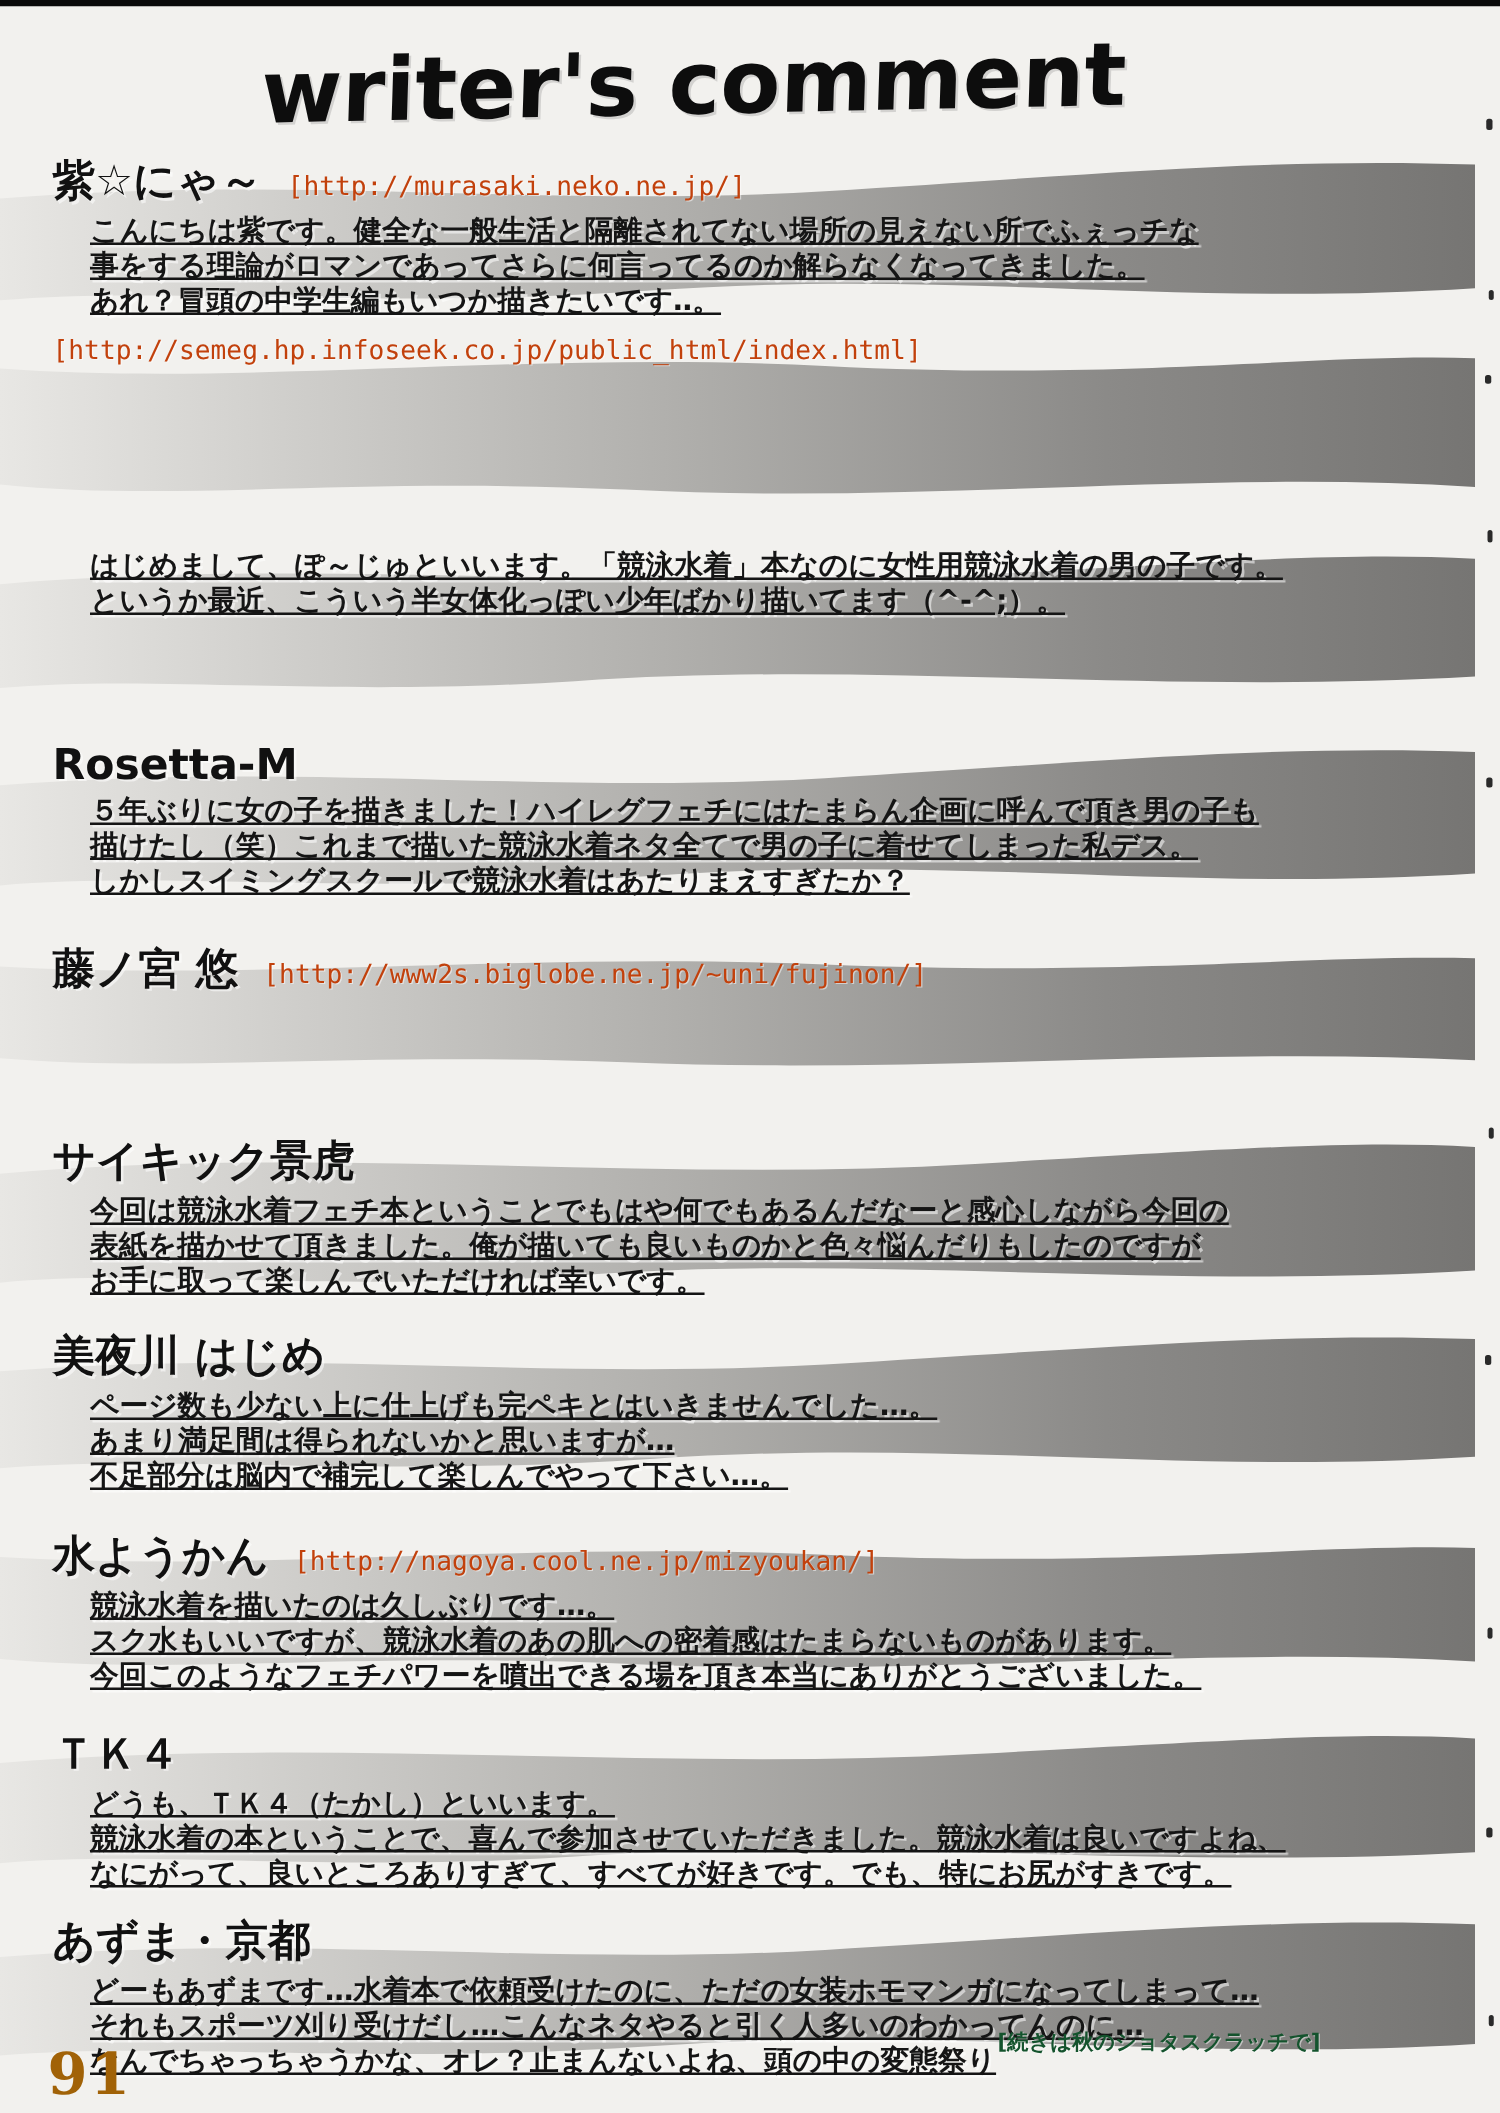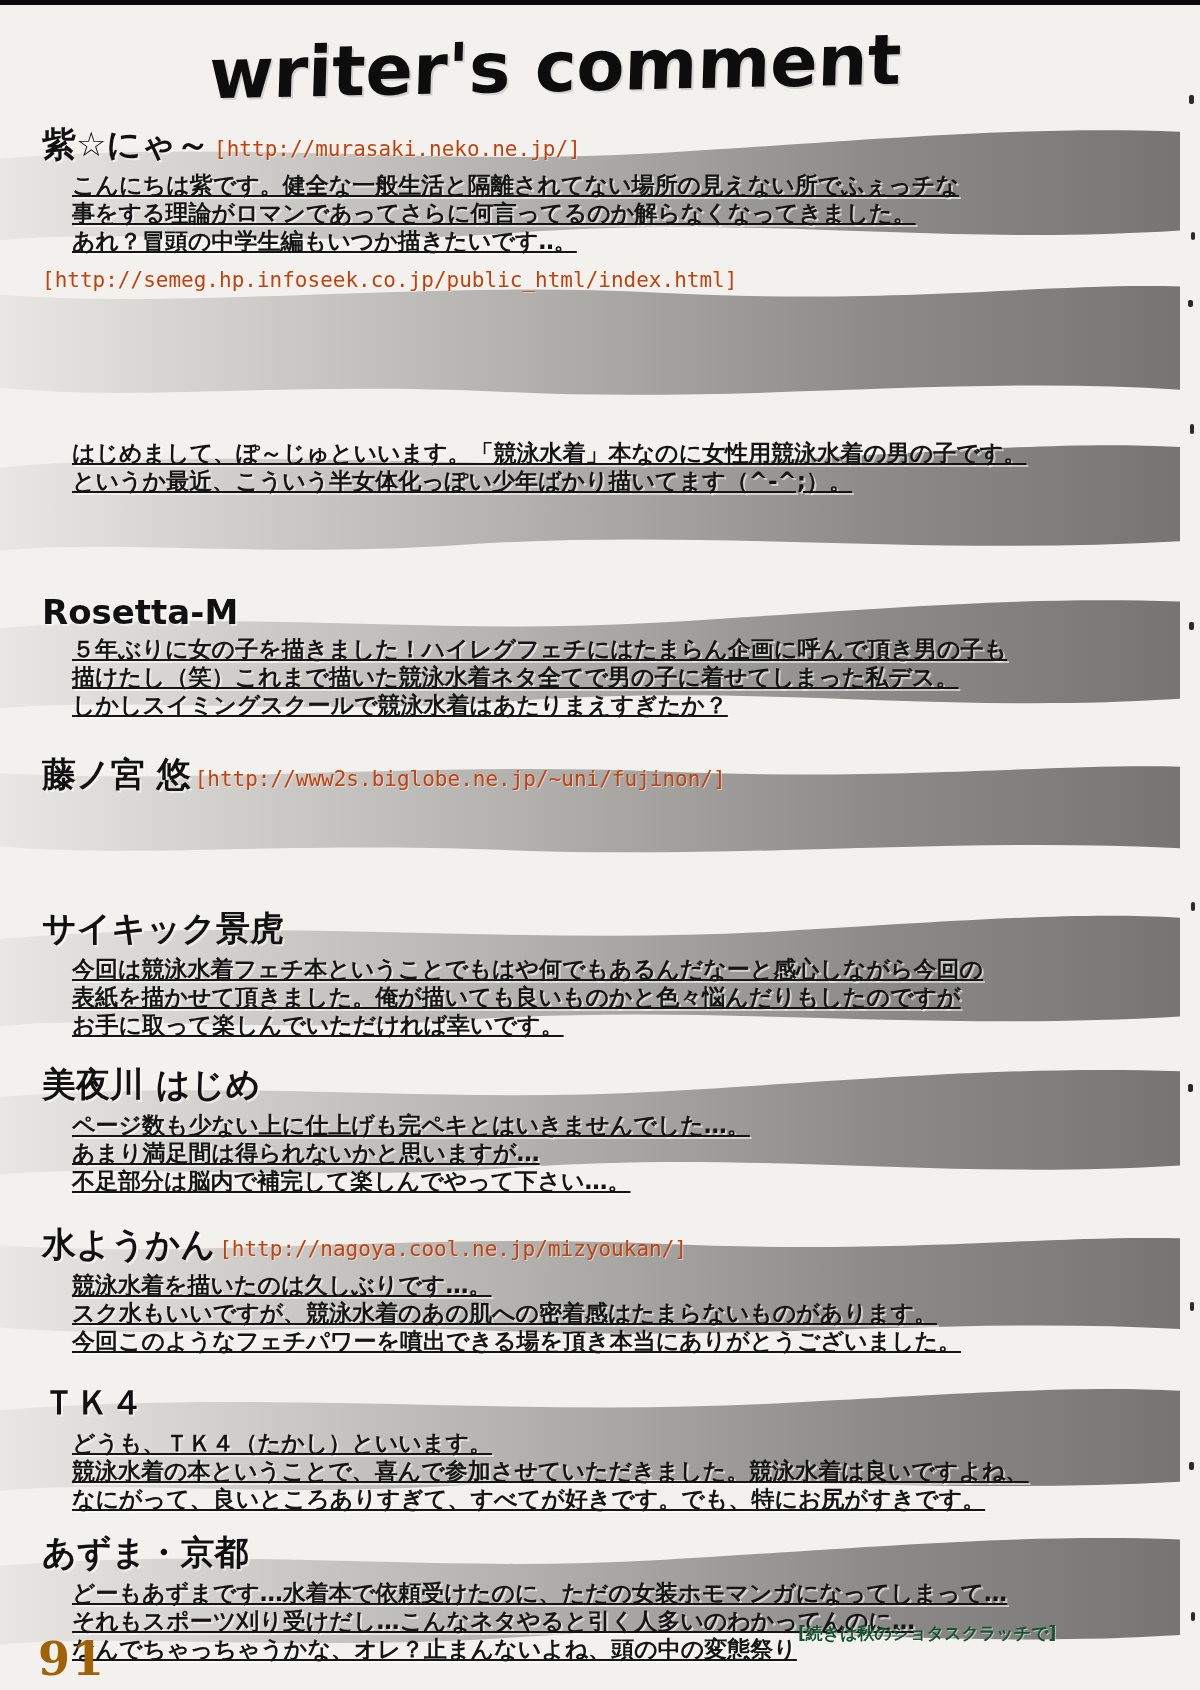--- a/index.html
+++ b/index.html
@@ -13,21 +13,21 @@
   .page-title{
     position:absolute;top:26px;left:0;width:1110px;text-align:center;
     font-size:70px;font-weight:bold;letter-spacing:0px;color:#0d0d0d;
     transform:rotate(-1.2deg) skewX(-3deg);
     text-shadow:2px 2px 0 rgba(120,120,120,0.25);
     white-space:nowrap;
   }
   .comment{position:absolute;left:0;width:1180px;}
   .comment svg.wave{position:absolute;top:0;left:0;width:100%;height:100%;}
   .head{
-    position:relative;display:flex;align-items:baseline;gap:4px;
+    position:relative;display:flex;align-items:baseline;gap:20px;
     padding-left:42px;white-space:nowrap;
   }
   .author{
     font-size:34px;font-weight:bold;color:#111;
     text-shadow:2px 2px 0 rgba(255,255,255,0.55);
   }
   .url{
     font-size:21px;font-weight:500;color:#c2410c;
     font-family:"DejaVu Sans Mono","Liberation Mono",monospace;
     text-shadow:1px 1px 0 rgba(255,255,255,0.5);

